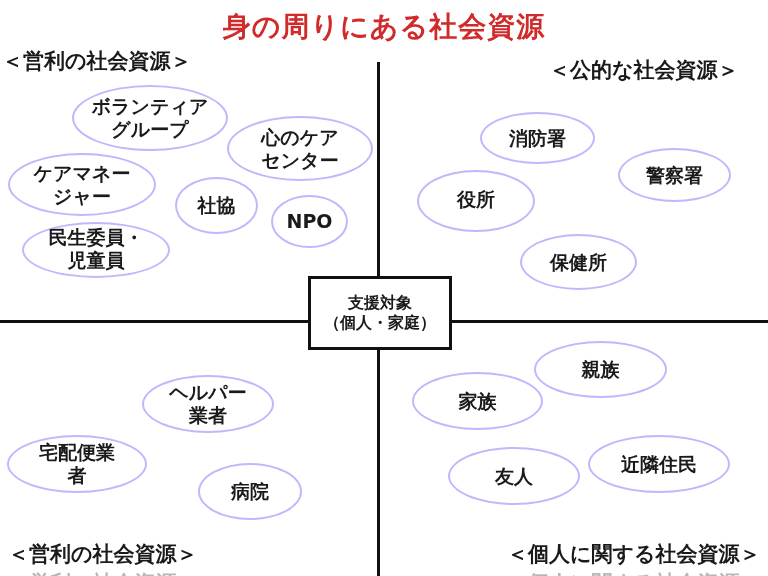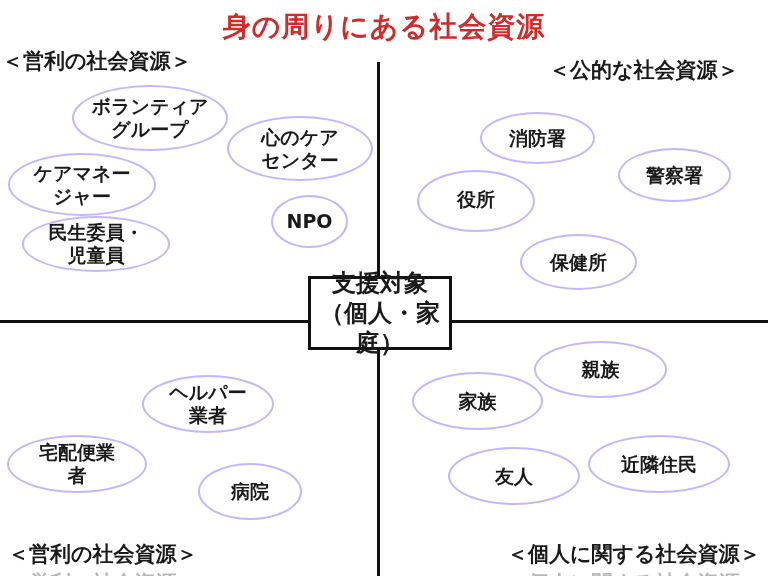--- a/index.html
+++ b/index.html
@@ -13,21 +13,21 @@
     font-size:28px;letter-spacing:1px;
   }
   .axis{position:absolute;background:#111;}
   .axis.v{left:377px;top:62px;width:3px;height:514px;}
   .axis.h{left:0;top:320px;width:768px;height:3px;}
   .quadlabel{position:absolute;font-size:21px;white-space:nowrap;letter-spacing:0px;}
   .centerbox{
     position:absolute;left:308px;top:276px;width:138px;height:68px;
     background:#fff;border:3px solid #111;z-index:5;
     display:flex;align-items:center;justify-content:center;text-align:center;
-    font-size:24px;line-height:1.25;white-space:pre-line;
+    font-size:16px;line-height:1.25;white-space:pre-line;
   }
   .ellipse{
     position:absolute;border:2px solid #c4b5fd;border-radius:50%;
     background:#fff;display:flex;align-items:center;justify-content:center;
     text-align:center;font-size:19px;line-height:1.2;white-space:pre-line;
     box-sizing:border-box;z-index:2;
   }
   .ghostrow{
     position:absolute;left:0;top:569px;width:768px;height:7px;overflow:hidden;
     opacity:0.35;filter:blur(0.5px);z-index:1;
@@ -51,22 +51,23 @@
 
   <div class="centerbox">支援対象
 （個人・家庭）</div>
 
   <div class="ellipse" style="left:72px;top:85px;width:156px;height:66px;">ボランティア
 グループ</div>
   <div class="ellipse" style="left:8px;top:153px;width:148px;height:63px;">ケアマネー
 ジャー</div>
   <div class="ellipse" style="left:227px;top:116px;width:146px;height:65px;">心のケア
 センター</div>
+  <div class="ellipse" style="left:175px;top:177px;width:83px;height:57px;">社協</div>
   <div class="ellipse" style="left:271px;top:195px;width:77px;height:53px;">NPO</div>
-  <div class="ellipse" style="left:22px;top:216px;width:148px;height:56px;">民生委員・
+  <div class="ellipse" style="left:22px;top:222px;width:148px;height:56px;font-family:Liberation Serif, serif;">民生委員・
 児童員</div>
 
   <div class="ellipse" style="left:480px;top:112px;width:115px;height:52px;">消防署</div>
   <div class="ellipse" style="left:618px;top:148px;width:113px;height:54px;">警察署</div>
   <div class="ellipse" style="left:417px;top:170px;width:118px;height:62px;font-family:Liberation Mono, monospace;">役所</div>
   <div class="ellipse" style="left:520px;top:234px;width:117px;height:56px;">保健所</div>
 
   <div class="ellipse" style="left:142px;top:375px;width:132px;height:58px;">ヘルパー
 業者</div>
   <div class="ellipse" style="left:7px;top:435px;width:140px;height:58px;">宅配便業

